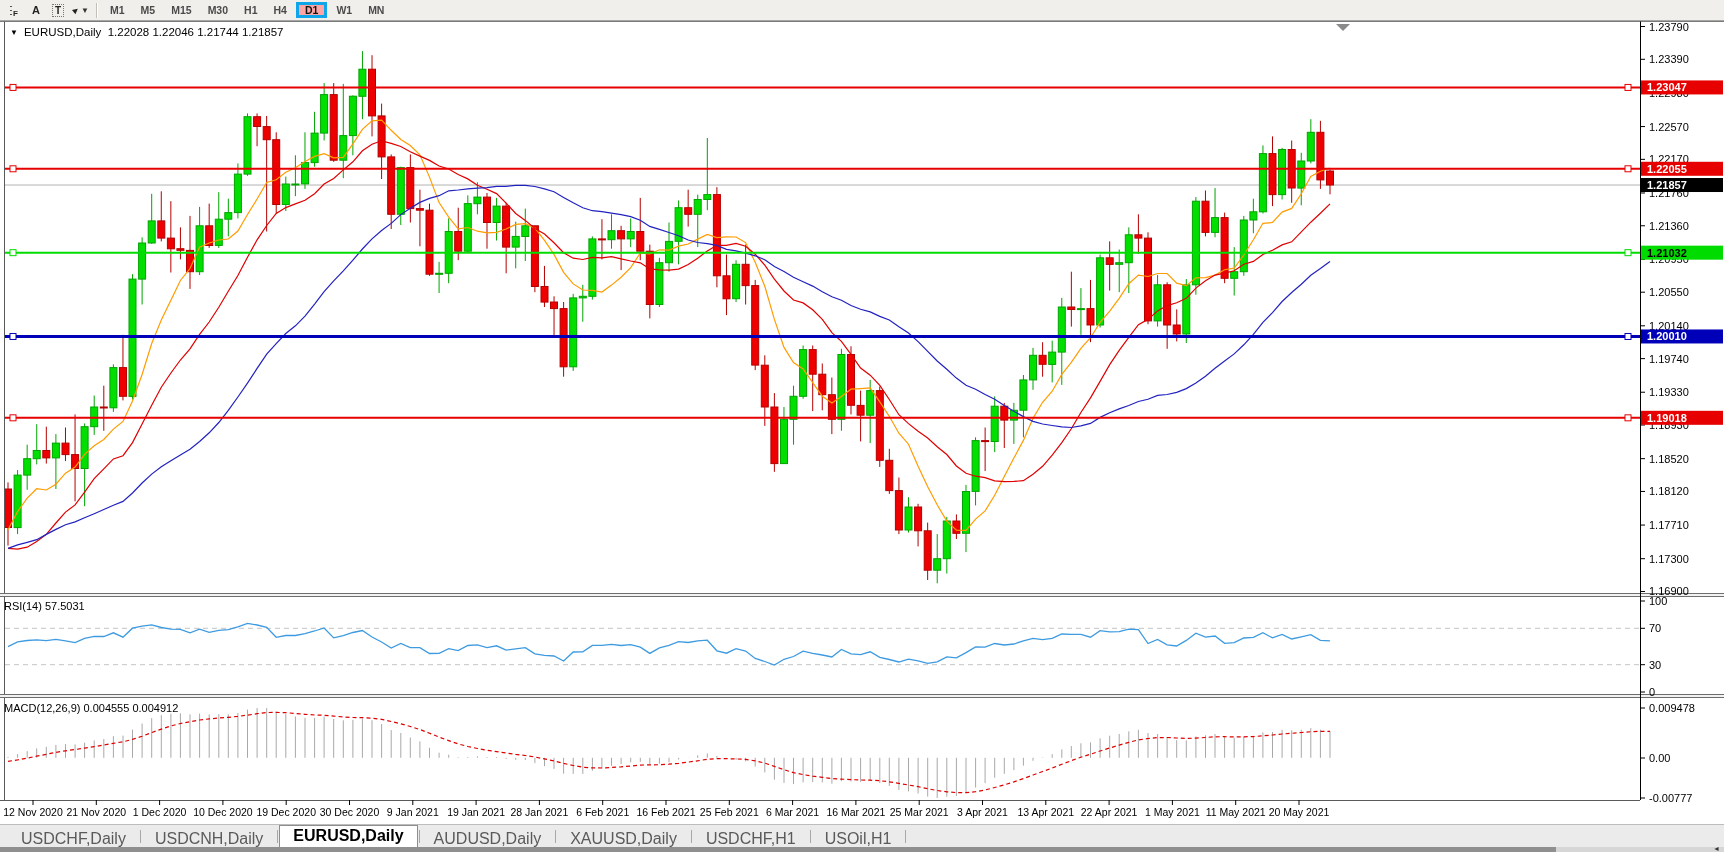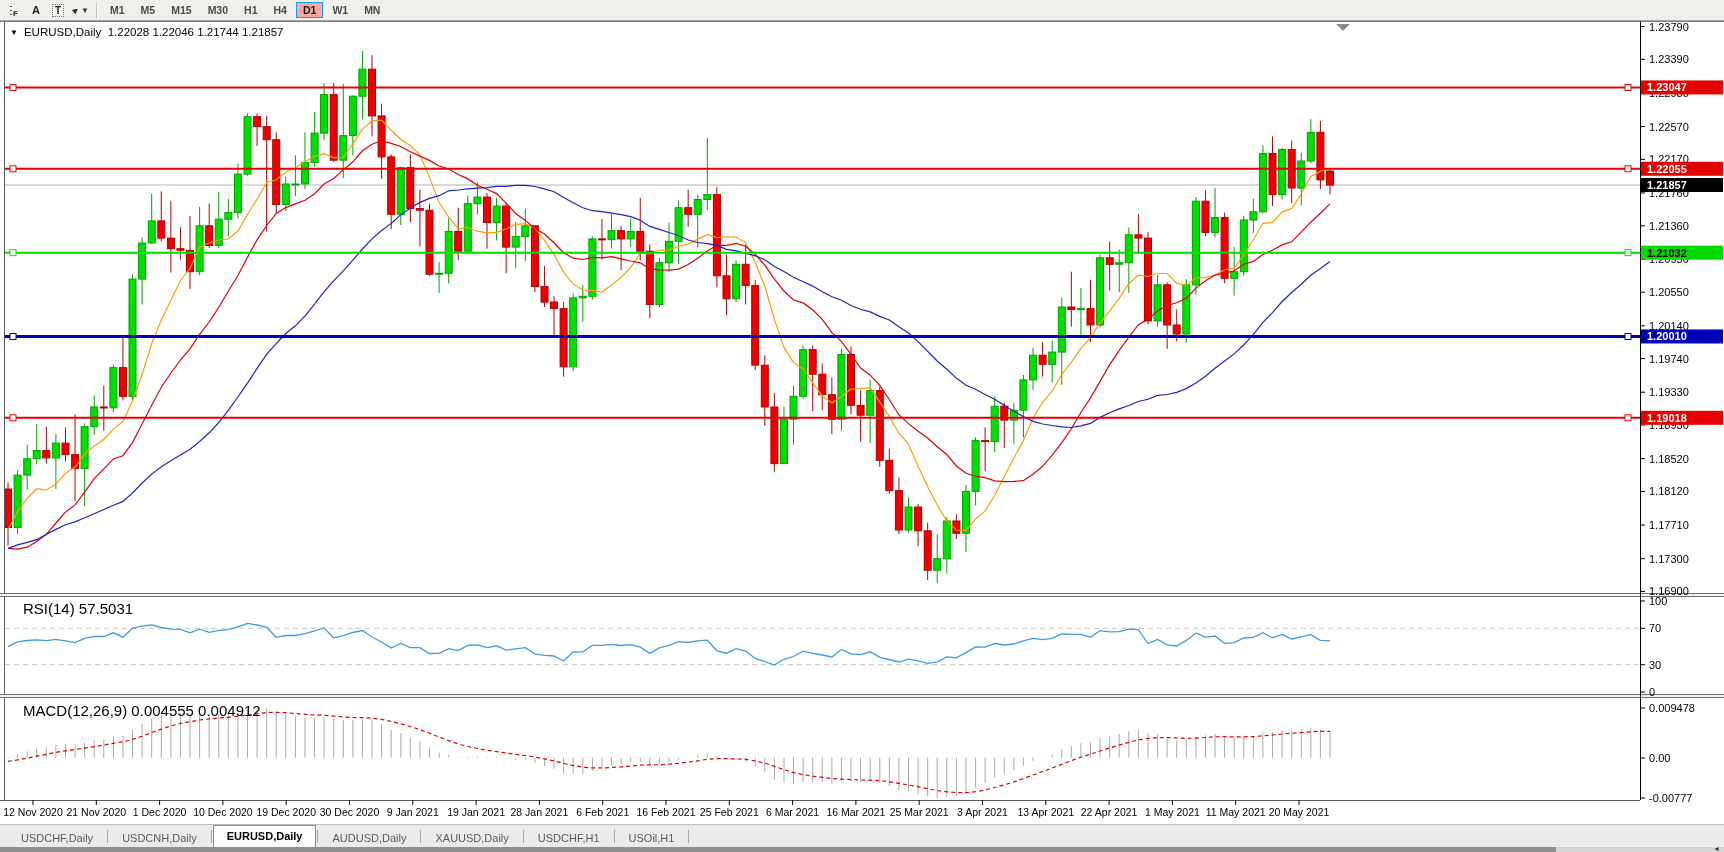--- a/index.html
+++ b/index.html
@@ -13,31 +13,31 @@
   .fib-lines{display:inline-block;width:11px;height:9px;
      background:repeating-linear-gradient(#555 0 1px,transparent 1px 4px);margin-right:1px}
   .fib-f{font-size:8px;font-weight:700;position:relative;top:3px}
   .t-dotted{border:1px dotted #777;padding:0 2px;font-size:10px;line-height:11px}
   .arrow-glyph{display:inline-block;transform:rotate(-40deg);font-size:9px}
   .caret{font-size:8px;color:#333;margin-left:1px}
   .tb-sep{width:1px;height:15px;background:#c2bfb8;box-shadow:1px 0 0 #fff;margin:0 5px}
   .tf{min-width:25px;height:16px;border:1px solid transparent;background:transparent;
       font-family:"Liberation Sans",sans-serif;font-size:10.5px;font-weight:700;color:#4a4a4a;
       display:flex;align-items:center;justify-content:center;margin:9px 1px;cursor:default}
-  .tf.active{background:#fca5a5;border:1px solid #0ea5e9;color:#111}
+  .tf.active{background:#fca5a5;border:3px solid #0ea5e9;color:#111}
   
   .hdr{position:absolute;top:26px;left:10px;font-size:11.5px;font-weight:400;color:#000;z-index:4;white-space:pre}
   .hdr .tri{font-size:8px;position:relative;top:-1px;margin-right:6px}
-  .pane-lab{position:absolute;left:23px;font-size:15px;color:#000;z-index:4}
+  .pane-lab{position:absolute;left:4px;font-size:11px;color:#000;z-index:4}
   svg{position:absolute;top:0;left:0;z-index:1}
   svg text{font-family:"Liberation Sans",sans-serif}
   
   .tabbar{position:absolute;top:824px;left:0;width:1724px;height:23px;background:#ebebeb;
           border-top:1px solid #bdbdbd;display:flex;align-items:flex-end;padding-left:8px;z-index:6}
-  .tab{height:19px;line-height:19px;padding:0 13px;font-size:11px;color:#5a5a5a;cursor:default}
+  .tab{height:19px;line-height:19px;padding:0 13px;font-size:16px;color:#5a5a5a;cursor:default}
   .tab.active{background:#fff;border:1px solid #8e8e8e;border-bottom:1px solid #fff;
               font-weight:700;color:#000;height:21px;line-height:20px}
   .tabdiv{width:1px;height:13px;background:#a8a8a8;align-self:center;margin:0 1px}
   
   .hscroll{position:absolute;top:847px;left:0;width:1724px;height:5px;background:#d6d6d6;z-index:6}
   .hthumb{position:absolute;left:0;top:0;height:5px;width:1556px;background:#8f8f8f}
   .harrow{position:absolute;right:4px;top:-2px;font-size:7px;color:#333}
 </style>
 </head>
 <body>

